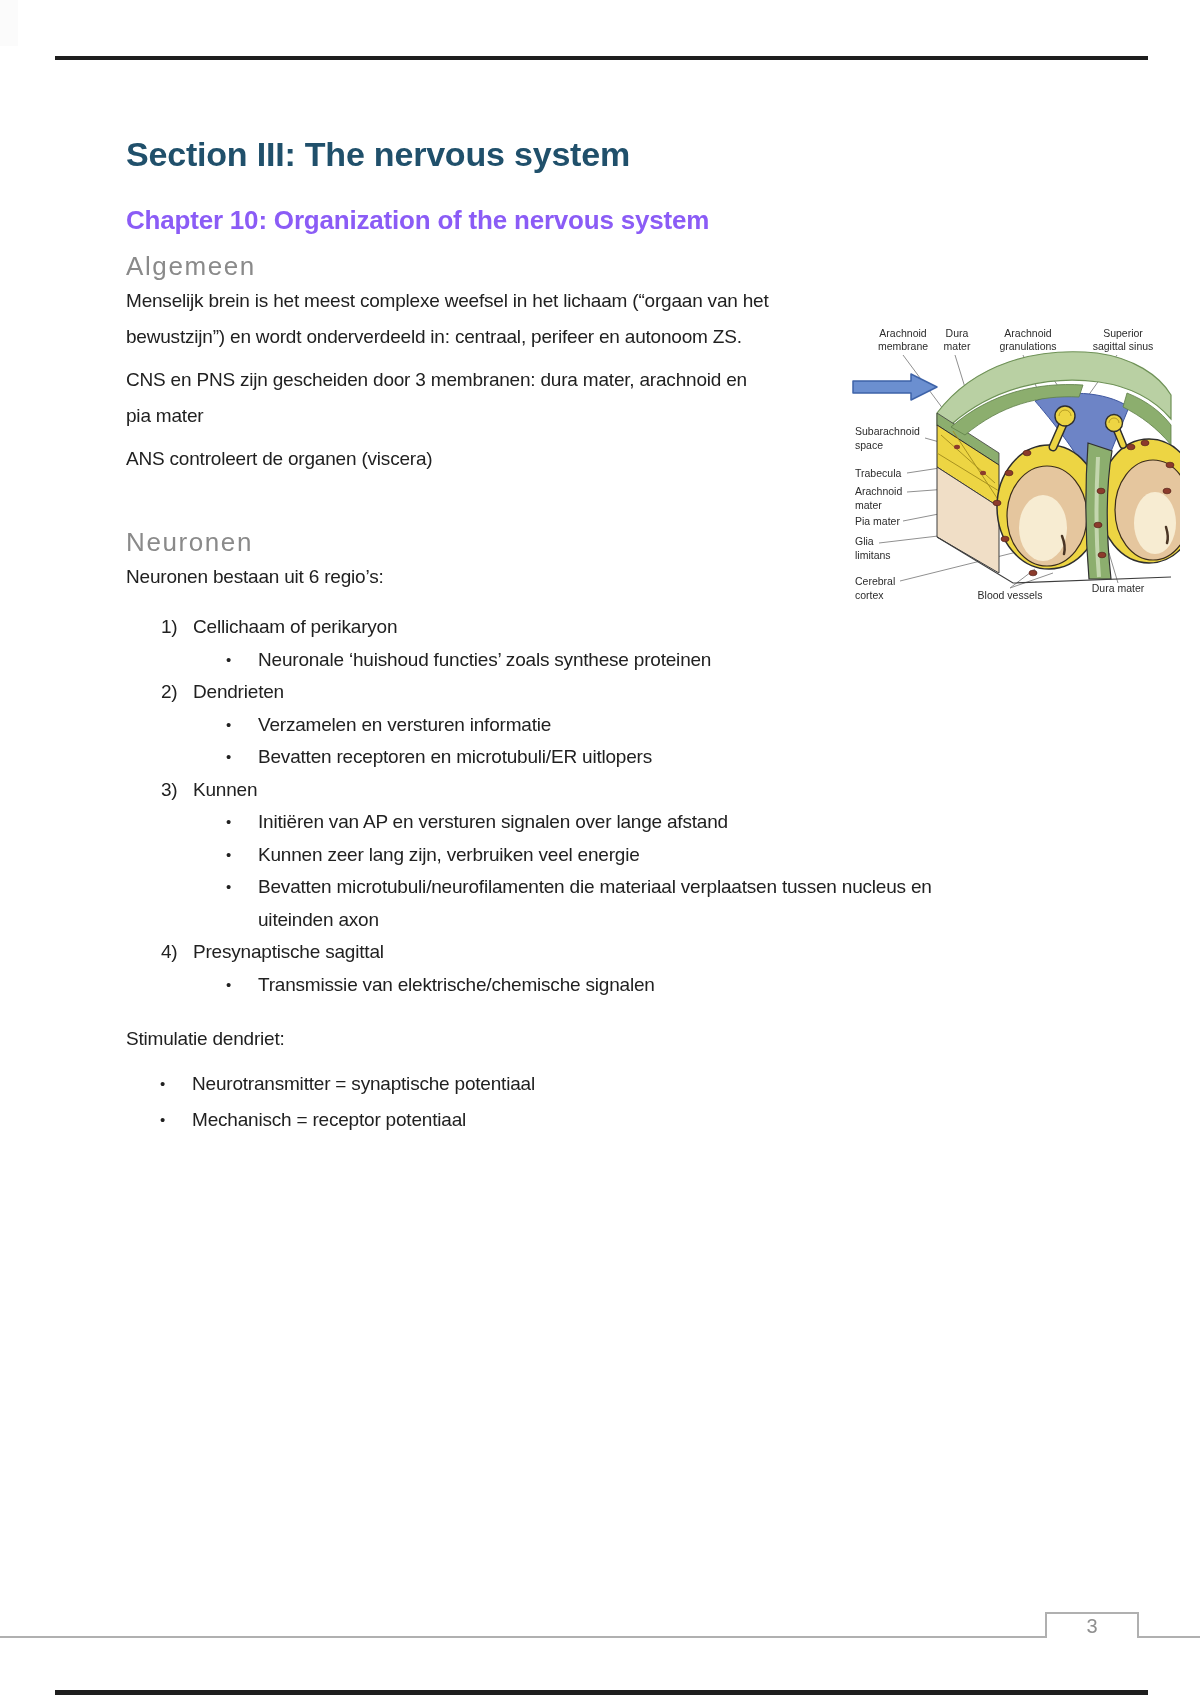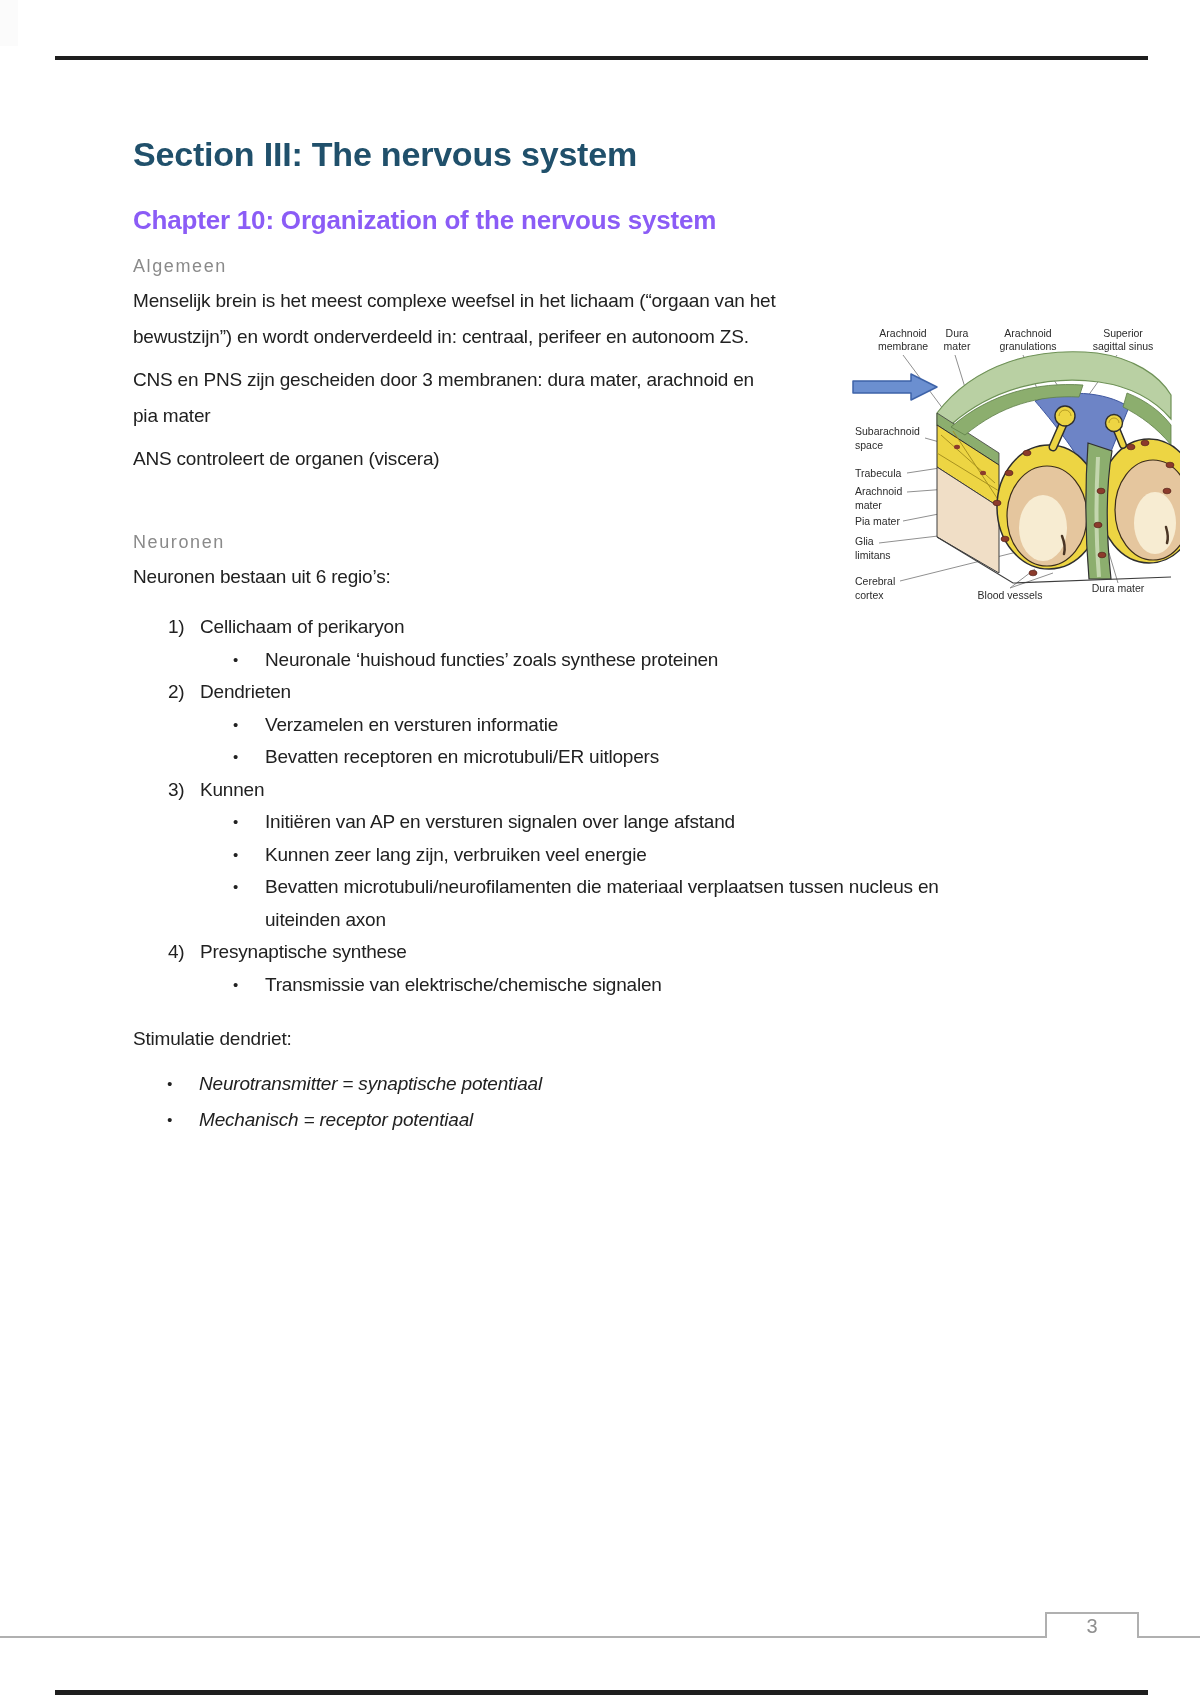--- a/index.html
+++ b/index.html
@@ -6,42 +6,42 @@
   body{
     width:1200px;height:1700px;position:relative;background:#ffffff;
     font-family:"Liberation Sans","DejaVu Sans",sans-serif;
     color:#212121;overflow:hidden;
   }
   .rule-dark{position:absolute;background:#1e1e1e;}
   #rule-top{left:55px;top:56px;width:1093px;height:4px;}
   #rule-bottom{left:55px;top:1690px;width:1093px;height:5px;}
   #scan-spot{position:absolute;left:0;top:0;width:18px;height:46px;background:#fbfbfb;}
 
-  #content{position:absolute;left:133px;top:132px;width:950px;}
+  #content{position:absolute;left:126px;top:132px;width:950px;}
 
   .h-section{font-size:34px;line-height:44px;font-weight:600;color:#20506b;margin:0;letter-spacing:-0.2px;}
   .h-chapter{font-size:26px;line-height:34px;font-weight:600;color:#8b5cf6;margin:27px 0 0 0;letter-spacing:-0.2px;}
-  .h-gray{font-size:18px;line-height:30px;font-weight:400;color:#8a8a8a;margin:14px 0 0 0;letter-spacing:1.6px;}
+  .h-gray{font-size:26px;line-height:30px;font-weight:400;color:#8a8a8a;margin:14px 0 0 0;letter-spacing:1.6px;}
   .h-gray.second{margin-top:50px;}
 
   .bodytext p{font-size:19px;line-height:36px;margin:2px 0 7px 0;max-width:645px;letter-spacing:-0.2px;}
   .bodytext p + p{margin-top:0;}
   #intro-line{max-width:900px;}
 
   .list{margin-top:16px;font-size:19px;letter-spacing:-0.2px;}
   .num-row{display:flex;padding-left:35px;line-height:32.5px;}
   .num-cell{width:32px;flex:0 0 32px;}
   .sub-row{display:flex;padding-left:100px;line-height:32.5px;}
   .marker-cell{width:32px;flex:0 0 32px;font-size:15px;}
   .marker-cell::before{content:"•";}
   .sub-text{max-width:700px;}
 
   .stim-head{font-size:19px;line-height:36px;margin:20px 0 0 0;letter-spacing:-0.2px;}
   .stim-list{margin-top:9px;font-size:19px;letter-spacing:-0.2px;}
-  .stim-row{display:flex;padding-left:34px;line-height:36px;font-style:italic;}
+  .stim-row{display:flex;padding-left:34px;line-height:36px;}
 
   #figure{position:absolute;left:785px;top:295px;width:395px;height:310px;}
   #figure svg{display:block;width:395px;height:310px;}
   #figure text{font-size:10.5px;fill:#2b2b2b;}
 
   #footer-line{position:absolute;left:0;top:1636px;width:1200px;height:2px;background:#b0b0b0;}
   #page-tab{
     position:absolute;left:1045px;top:1612px;width:94px;height:26px;background:#ffffff;
     border:2px solid #b0b0b0;border-bottom:none;box-sizing:border-box;
     display:flex;align-items:center;justify-content:center;
@@ -102,21 +102,21 @@
     <div class="sub-row">
       <span class="marker-cell"></span>
       <span class="sub-text">Kunnen zeer lang zijn, verbruiken veel energie</span>
     </div>
     <div class="sub-row">
       <span class="marker-cell"></span>
       <span class="sub-text">Bevatten microtubuli/neurofilamenten die materiaal verplaatsen tussen nucleus en uiteinden axon</span>
     </div>
     <div class="num-row">
       <span class="num-cell">4)</span>
-      <span>Presynaptische synthese</span>
+      <span>Presynaptische sagittal</span>
     </div>
     <div class="sub-row">
       <span class="marker-cell"></span>
       <span class="sub-text">Transmissie van elektrische/chemische signalen</span>
     </div>
   </div>
 
   <p class="stim-head">Stimulatie dendriet:</p>
   <div class="stim-list">
     <div class="stim-row">

